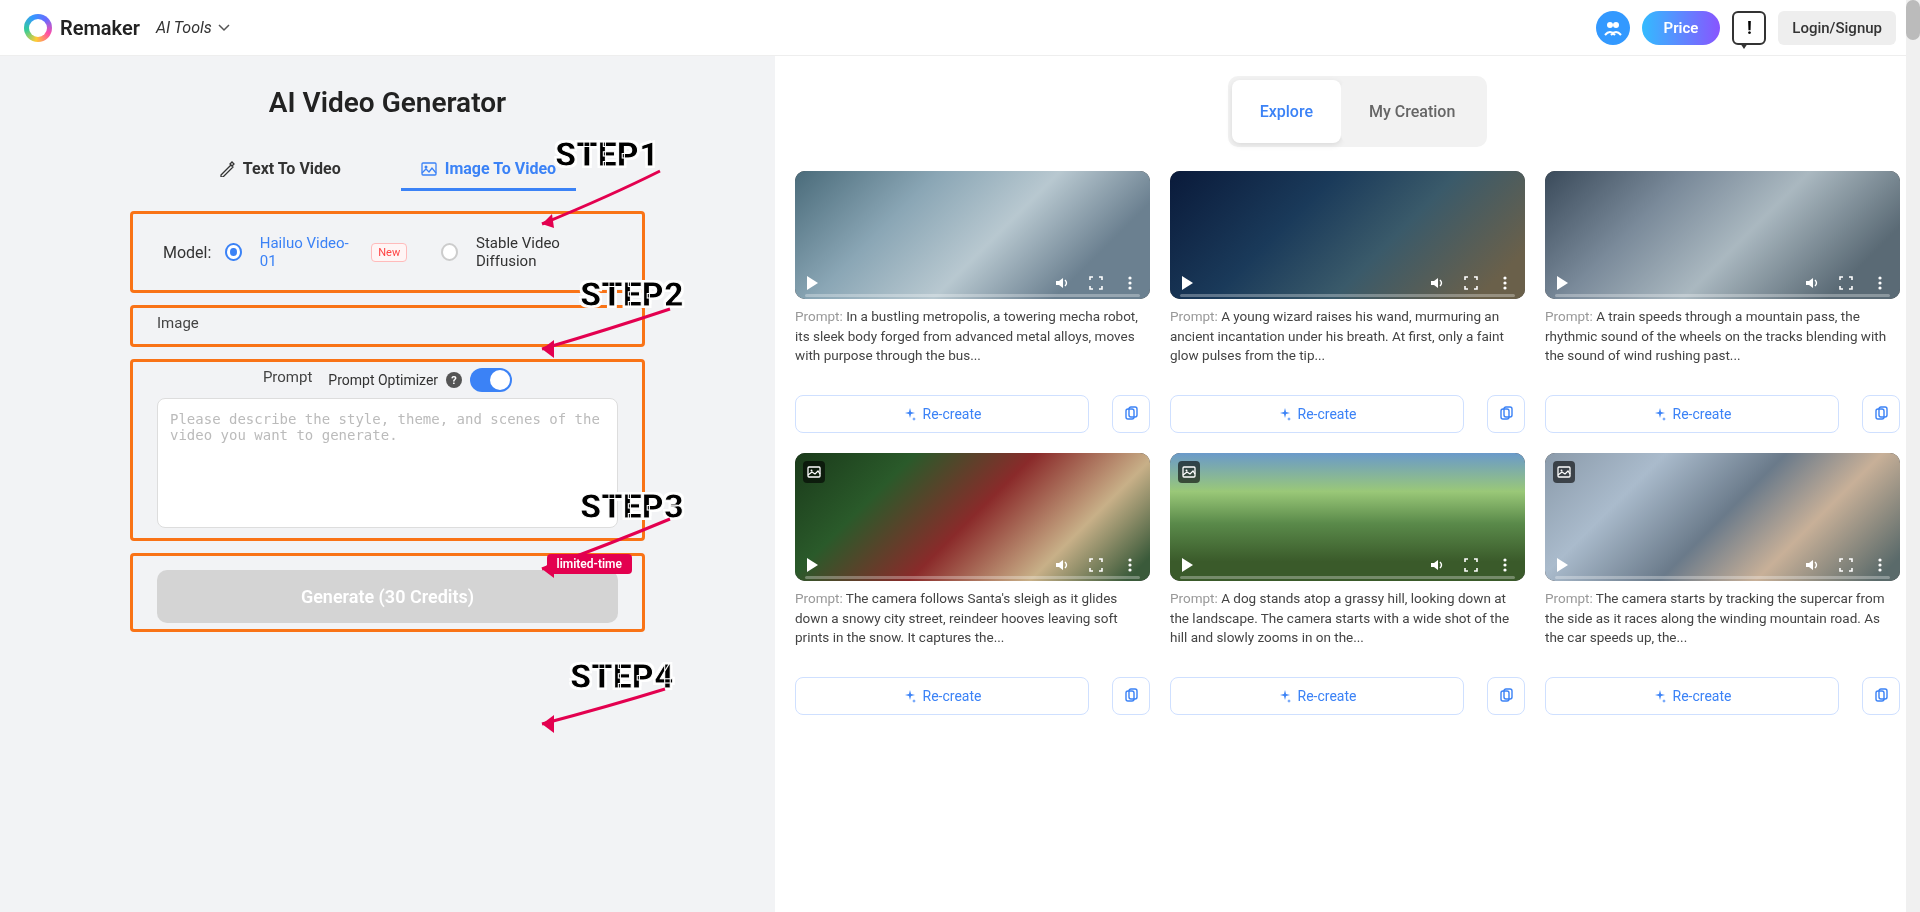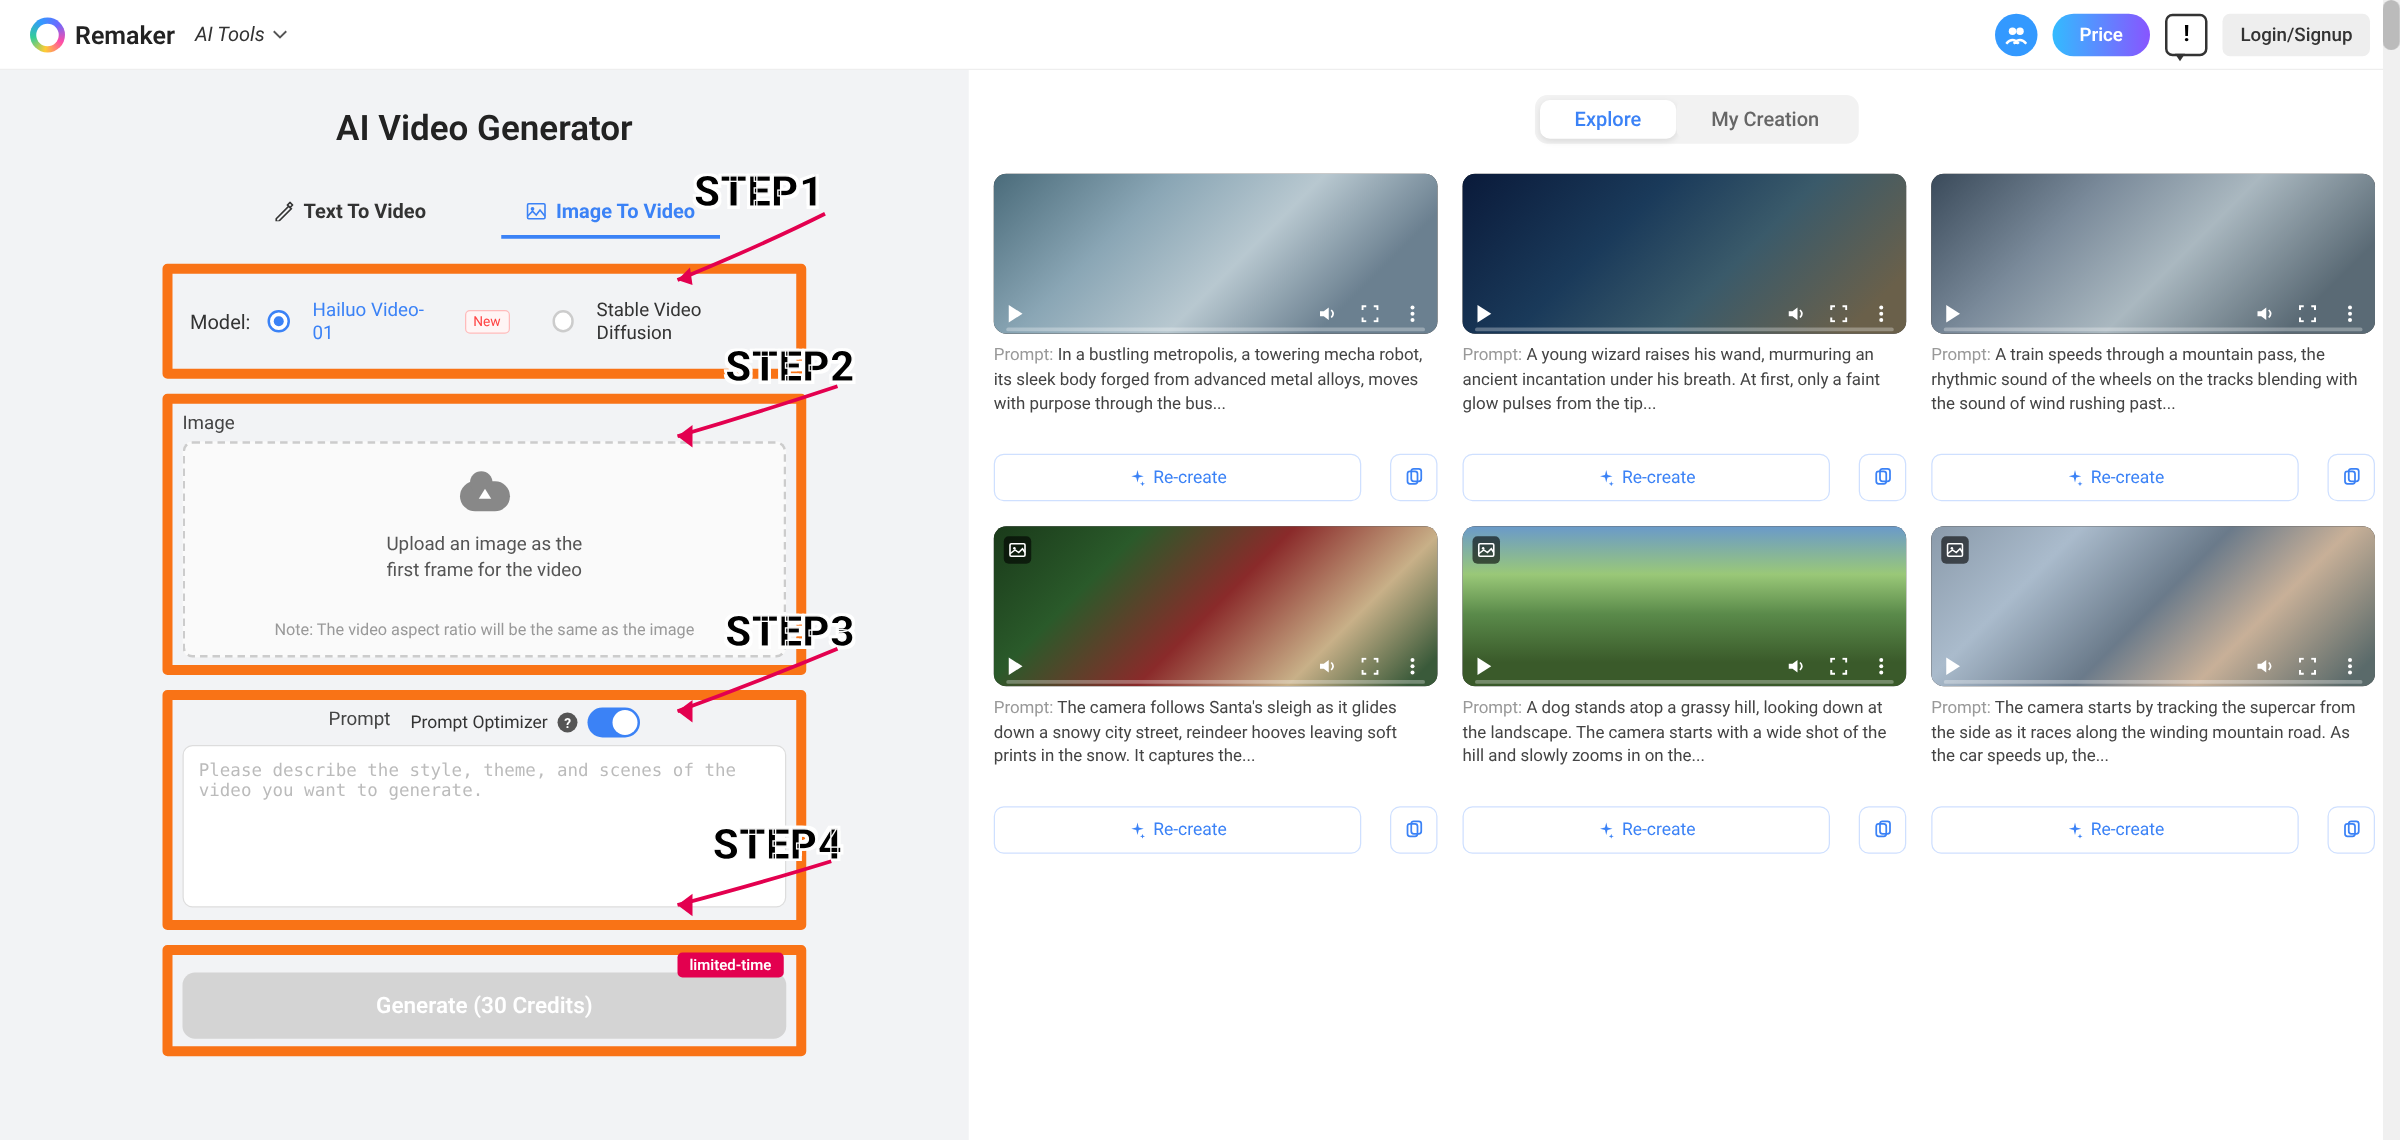--- a/index.html
+++ b/index.html
@@ -25,21 +25,21 @@
 .left-panel { width: 775px; background: #f2f3f5; padding: 30px 130px 20px 130px; position: relative; }
 .right-panel { flex: 1; background: #fff; padding: 20px 0 20px 20px; overflow-y: auto; }
 
 .page-title { font-size: 28px; font-weight: 600; text-align: center; margin-bottom: 30px; color: #222; }
 
 .tabs { display: flex; justify-content: center; gap: 40px; margin-bottom: 20px; }
 .tab { display: flex; align-items: center; gap: 8px; padding: 10px 20px; font-size: 16px; font-weight: 700; color: #333; cursor: pointer; border-bottom: 3px solid transparent; }
 .tab.active { color: #3b82f6; border-bottom-color: #3b82f6; }
 
 
-.section-box { border: 8px solid #f97316; border-radius: 4px; padding: 6px 8px; margin-bottom: 12px; position: relative; }
+.section-box { border: 3px solid #f97316; border-radius: 4px; padding: 6px 24px; margin-bottom: 12px; position: relative; }
 
 .model-row { display: flex; align-items: center; gap: 14px; padding: 14px 6px; }
 .model-label { font-size: 16px; color: #333; }
 .radio-opt { display: flex; align-items: center; gap: 18px; cursor: pointer; }
 .radio-dot { width: 18px; height: 18px; border: 2px solid #3b82f6; border-radius: 50%; position: relative; background: #fff; }
 .radio-dot.checked::after { content: ""; position: absolute; inset: 3px; background: #3b82f6; border-radius: 50%; }
 .radio-dot.empty { border-color: #ccc; }
 .opt-label { font-size: 15px; color: #333; }
 .opt-label.blue { color: #3b82f6; }
 .new-badge { font-size: 11px; color: #ff4444; border: 1px solid #ffbbbb; border-radius: 4px; padding: 2px 6px; background: #fff5f5; }
@@ -63,21 +63,21 @@
 
 .generate-section { position: relative; }
 .limited-badge { position: absolute; right: 10px; top: -2px; background: #e3004f; color: #fff; font-size: 12px; font-weight: 600; padding: 3px 10px; border-radius: 4px; z-index: 2; }
 .generate-btn { width: 100%; padding: 16px; background: #d4d4d4; color: #fff; font-size: 18px; font-weight: 600; border: none; border-radius: 10px; cursor: pointer; margin-top: 8px; }
 
 
 .step-label { position: absolute; font-size: 34px; font-weight: 900; color: #000; -webkit-text-stroke: 1px #fff; text-shadow: -2px -2px 0 #fff, 2px -2px 0 #fff, -2px 2px 0 #fff, 2px 2px 0 #fff; }
 .step-arrow { position: absolute; }
 .arrow-svg { stroke: #e3004f; stroke-width: 3; fill: none; }
 .arrow-head { fill: #e3004f; }
-.right-tab { padding: 6px 28px; font-size: 16px; font-weight: 500; color: #666; background: #f2f2f2; border-radius: 8px; cursor: pointer; }
+.right-tab { padding: 22px 28px; font-size: 16px; font-weight: 500; color: #666; background: #f2f2f2; border-radius: 8px; cursor: pointer; }
 .right-tab.active { color: #3b82f6; background: #fff; box-shadow: 0 2px 6px rgba(0,0,0,0.1); }
 .right-tabs-wrap { background: #f2f2f2; border-radius: 10px; padding: 4px; display: inline-flex; }
 
 .gallery { display: grid; grid-template-columns: repeat(3, 1fr); gap: 20px; padding-right: 20px; }
 .card { display: flex; flex-direction: column; gap: 8px; }
 .video-thumb { position: relative; height: 128px; border-radius: 10px; overflow: hidden; background: #333; }
 .thumb-bg { position: absolute; inset: 0; }
 .thumb-overlay { position: absolute; left: 0; right: 0; bottom: 0; display: flex; align-items: center; justify-content: space-between; padding: 8px 12px; }
 .thumb-left { display: flex; align-items: center; gap: 6px; }
 .play-icon { width: 0; height: 0; border-top: 7px solid transparent; border-bottom: 7px solid transparent; border-left: 11px solid #fff; cursor: pointer; }
@@ -156,31 +156,20 @@
         </div>
         <div class="radio-opt" style="margin-left:20px">
           <div class="radio-dot empty"></div>
           <span class="opt-label">Stable Video Diffusion</span>
         </div>
       </div>
     </div>
 
     <div class="section-box">
       <div class="section-label">Image</div>
-      <div class="upload-area">
-        <div class="upload-icon">
-          <div class="upload-cloud"></div>
-          <div class="upload-arrow"></div>
-        </div>
-        <div class="upload-text">
-          <span>Upload an image as the</span><br>
-          <span>first frame for the video</span>
-        </div>
-        <div class="upload-note">Note: The video aspect ratio will be the same as the image</div>
-      </div>
     </div>
 
     <div class="section-box">
       <div class="prompt-head">
         <span class="section-label">Prompt</span>
         <div class="optimizer">
           <span>Prompt Optimizer</span>
           <div class="help-dot">?</div>
           <div class="toggle"></div>
         </div>

